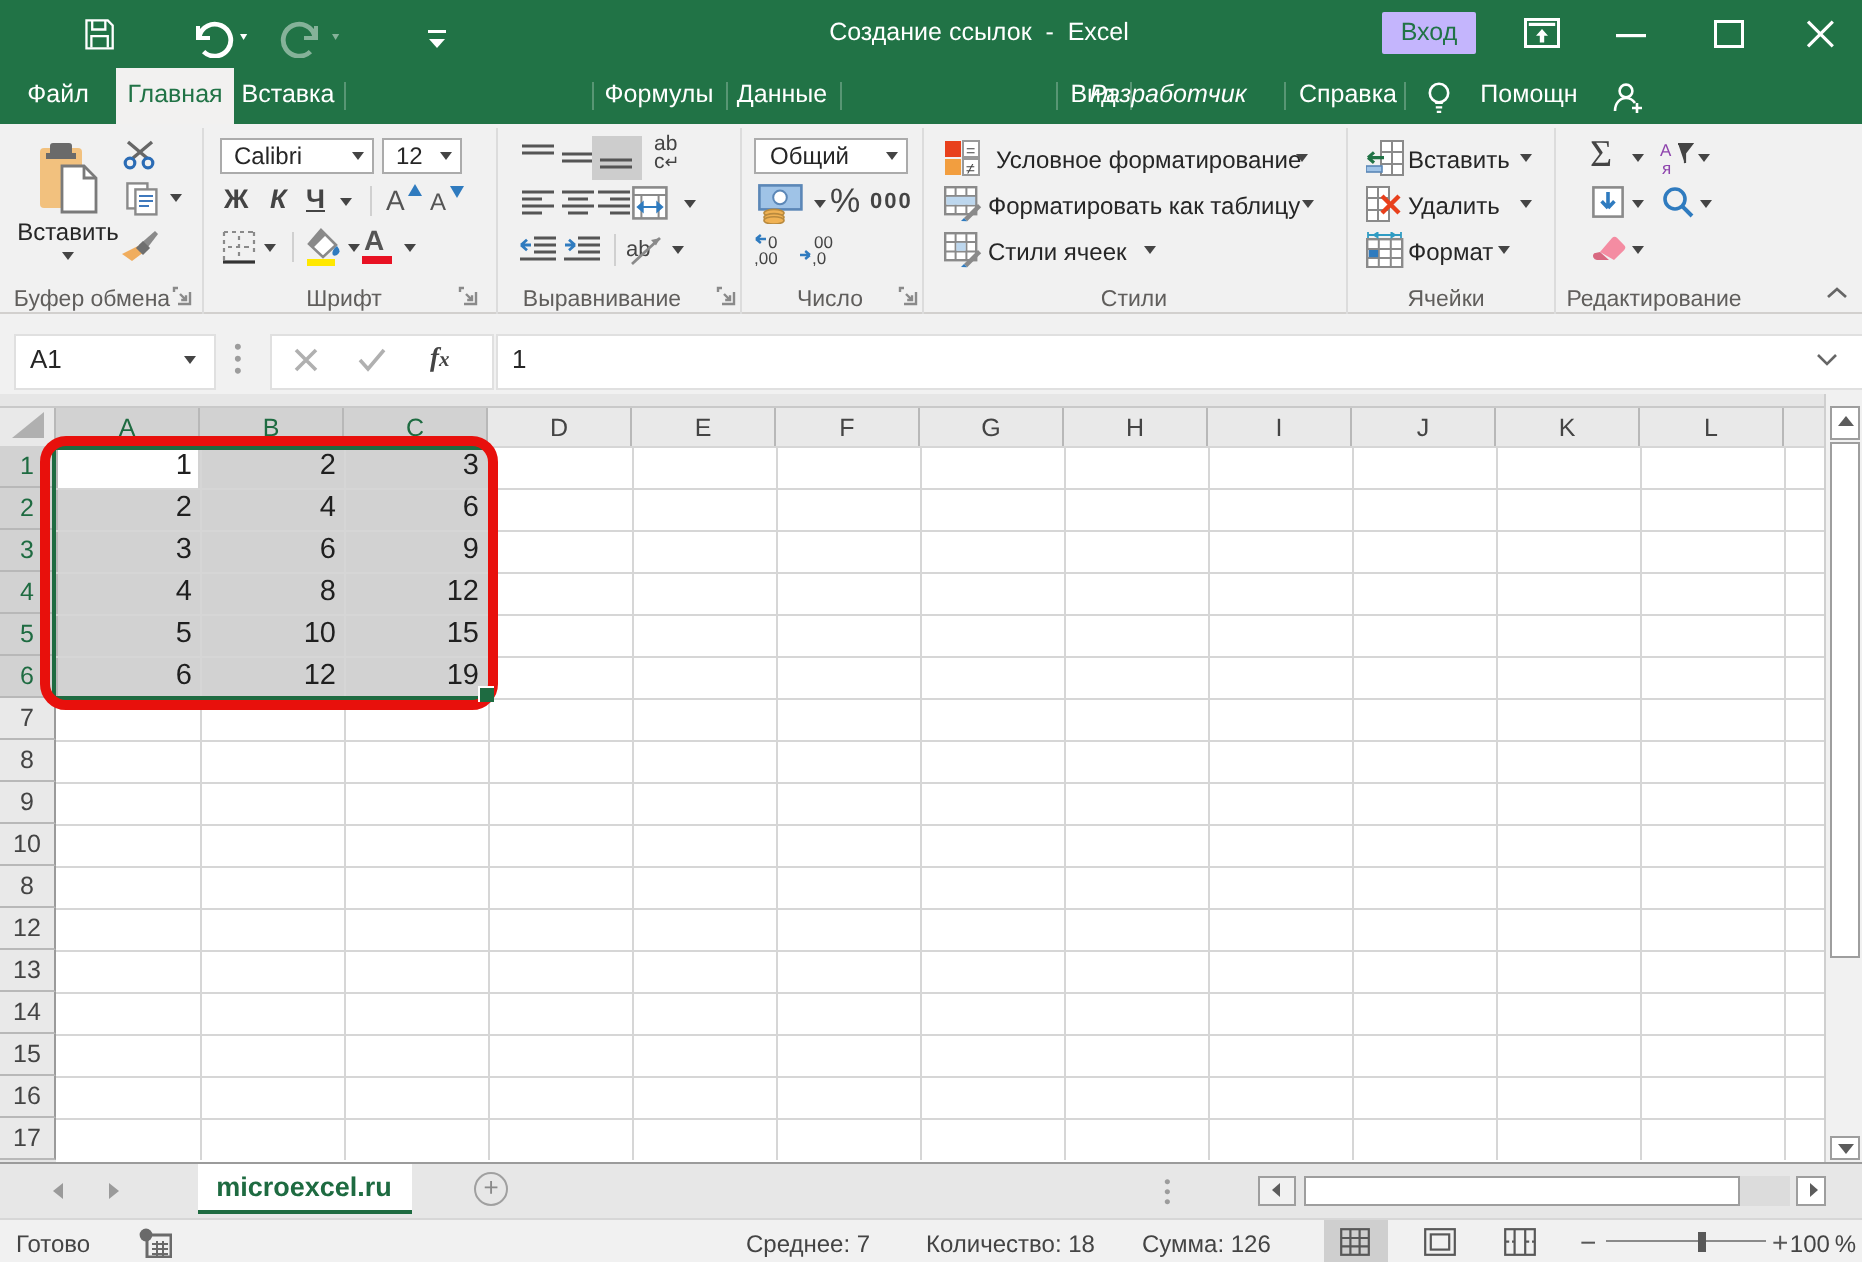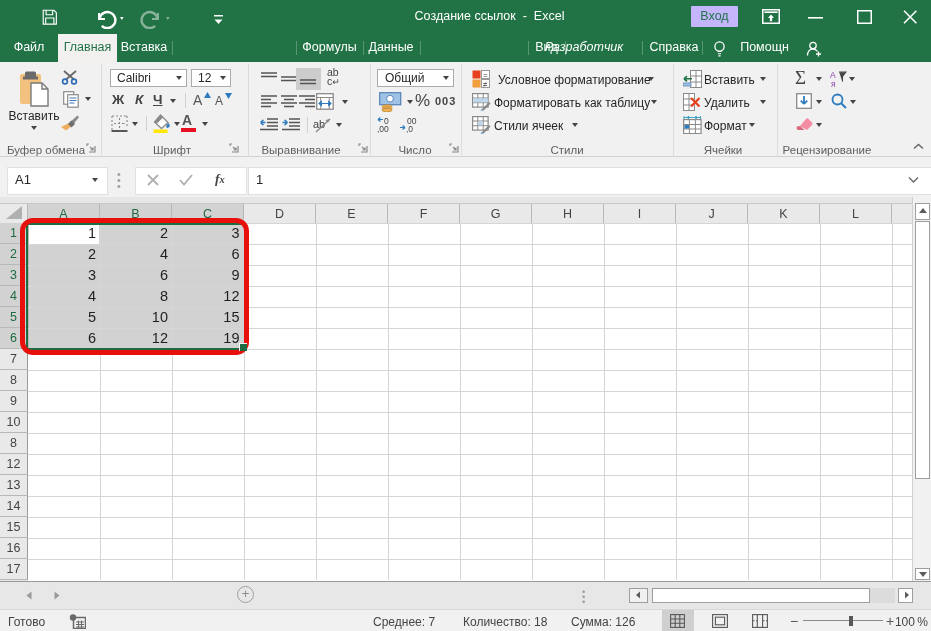--- a/index.html
+++ b/index.html
@@ -247,21 +247,21 @@
     <rect x="0.7" y="0.7" width="21" height="12" fill="#9fc3e7" stroke="#5b87b7" stroke-width="1.3"></rect>
     <circle cx="11" cy="6.7" r="3.4" fill="#fff" stroke="#5b87b7" stroke-width="1"></circle>
     <g fill="#f0b254" stroke="#b98a3e" stroke-width="0.8">
       <ellipse cx="8" cy="14.5" rx="5" ry="1.8"></ellipse>
       <ellipse cx="8" cy="16.6" rx="5" ry="1.8"></ellipse>
       <ellipse cx="8" cy="18.2" rx="5" ry="1.8"></ellipse>
     </g>
   </svg>
   <div class="rib dda" style="left:407px;top:38px;"></div>
   <div class="rib" style="left:415px;top:29px;font-size:17px;color:#444;">%</div>
-  <div class="rib" style="left:435px;top:33px;font-size:11px;color:#444;letter-spacing:1px;font-weight:bold;">003</div>
+  <div class="rib" style="left:435px;top:33px;font-size:11px;color:#444;letter-spacing:1px;font-weight:bold;">000</div>
   <svg class="rib" style="left:377px;top:54px;" width="20" height="17" viewBox="0 0 20 17">
     <text x="7" y="8" font-size="8.5" fill="#444" font-family="Liberation Sans">0</text>
     <text x="0" y="16" font-size="8.5" fill="#444" font-family="Liberation Sans">,00</text>
     <path d="M6 3.5 L1 3.5 M1 3.5 l2.4 -2 M1 3.5 l2.4 2" stroke="#2f7bbf" stroke-width="1.2" fill="none"></path>
   </svg>
   <svg class="rib" style="left:400px;top:54px;" width="20" height="17" viewBox="0 0 20 17">
     <text x="7" y="8" font-size="8.5" fill="#444" font-family="Liberation Sans">00</text>
     <text x="6" y="16" font-size="8.5" fill="#444" font-family="Liberation Sans">,0</text>
     <path d="M0 11.5 L5 11.5 M5 11.5 l-2.4 -2 M5 11.5 l-2.4 2" stroke="#2f7bbf" stroke-width="1.2" fill="none"></path>
   </svg>
@@ -350,21 +350,21 @@
   <svg class="rib" style="left:831px;top:31px;" width="16" height="16" viewBox="0 0 16 16">
     <circle cx="6.5" cy="6.5" r="5" fill="none" stroke="#2f7bbf" stroke-width="1.8"></circle>
     <path d="M10.2 10.2 L15 15" stroke="#2f7bbf" stroke-width="2"></path>
   </svg>
   <div class="rib dda" style="left:850px;top:38px;"></div>
   <svg class="rib" style="left:795px;top:55px;" width="19" height="14" viewBox="0 0 19 14">
     <path d="M5 9 L11 2 a1.8 1.8 0 0 1 2.6 0 L17 5.5 a1.8 1.8 0 0 1 0 2.6 L12 13 Z" fill="#f48ca2"></path>
     <path d="M5 9 L9.5 13 H3.5 a2 2 0 0 1 -1.4 -3.4 Z" fill="#d86880"></path>
   </svg>
   <div class="rib dda" style="left:816px;top:61px;"></div>
-  <div class="rib rtext" style="left:771px;top:82px;width:112px;text-align:center;color:#605e5c;font-size:11.5px;">Рецензирование</div>
+  <div class="rib rtext" style="left:771px;top:82px;width:112px;text-align:center;color:#605e5c;font-size:11.5px;">Редактирование</div>
   <svg class="rib" style="left:913px;top:81px;" width="11" height="9" viewBox="0 0 11 9">
     <path d="M1 5.5 L5.5 1.5 L10 5.5" fill="none" stroke="#666" stroke-width="1.4"></path>
   </svg>
 </div>
 <div id="fbar" class="abs">
   <div class="fbox" style="left:7px;top:10px;width:99px;height:26px;"></div>
   <div class="abs" style="left:15px;top:15px;font-size:13px;color:#262626;">A1</div>
   <div class="abs dda" style="left:92px;top:21px;"></div>
   <div class="abs" style="left:117px;top:14px;color:#9c9c9c;font-size:11px;line-height:6px;">•<br>•<br>•</div>
   <div class="fbox" style="left:135px;top:10px;width:110px;height:26px;"></div>
@@ -467,20 +467,21 @@
       <path d="M0 0 L8 0 L4 5 Z" fill="#5c5c5c"></path>
     </svg>
 </div>
 <div id="sheettabs" class="abs">
   <svg class="abs" style="left:25px;top:9.5px;" width="8" height="9" viewBox="0 0 8 9">
       <path d="M6.5 0.5 L1.5 4.5 L6.5 8.5 Z" fill="#9a9a9a"></path>
     </svg>
   <svg class="abs" style="left:53px;top:9.5px;" width="8" height="9" viewBox="0 0 8 9">
       <path d="M1.5 0.5 L6.5 4.5 L1.5 8.5 Z" fill="#9a9a9a"></path>
     </svg>
+  <div class="abs" style="left:98.5px;top:0;width:107px;height:23px;background:#fff;border-bottom:2.5px solid #1e6b41;text-align:center;line-height:23px;color:#1e6b41;font-weight:bold;font-size:13.5px;">microexcel.ru</div>
   <div class="abs" style="left:237px;top:4px;width:17px;height:17px;border:1.3px solid #a0a0a0;border-radius:50%;box-sizing:border-box;color:#8a8a8a;font-size:13px;line-height:14px;text-align:center;">+</div>
   <div class="abs" style="left:582px;top:7px;color:#9c9c9c;font-size:9.5px;line-height:5px;">•<br>•<br>•</div>
   <div class="abs" style="left:629px;top:6px;width:19px;height:15px;background:#f1f1f1;border:1px solid #9e9e9e;box-sizing:border-box;"></div>
   <svg class="abs" style="left:635px;top:9.5px;" width="6" height="8" viewBox="0 0 6 8">
       <path d="M5 0.5 L1 4 L5 7.5 Z" fill="#5c5c5c"></path>
     </svg>
   <div class="abs" style="left:652px;top:6px;width:243px;height:15px;background:#dcdcdc;"></div>
   <div class="abs" style="left:652px;top:6px;width:218px;height:15px;background:#fff;border:1px solid #9e9e9e;box-sizing:border-box;"></div>
   <div class="abs" style="left:898px;top:6px;width:15px;height:15px;background:#fff;border:1px solid #9e9e9e;box-sizing:border-box;"></div>
   <svg class="abs" style="left:903.5px;top:9.5px;" width="6" height="8" viewBox="0 0 6 8">

